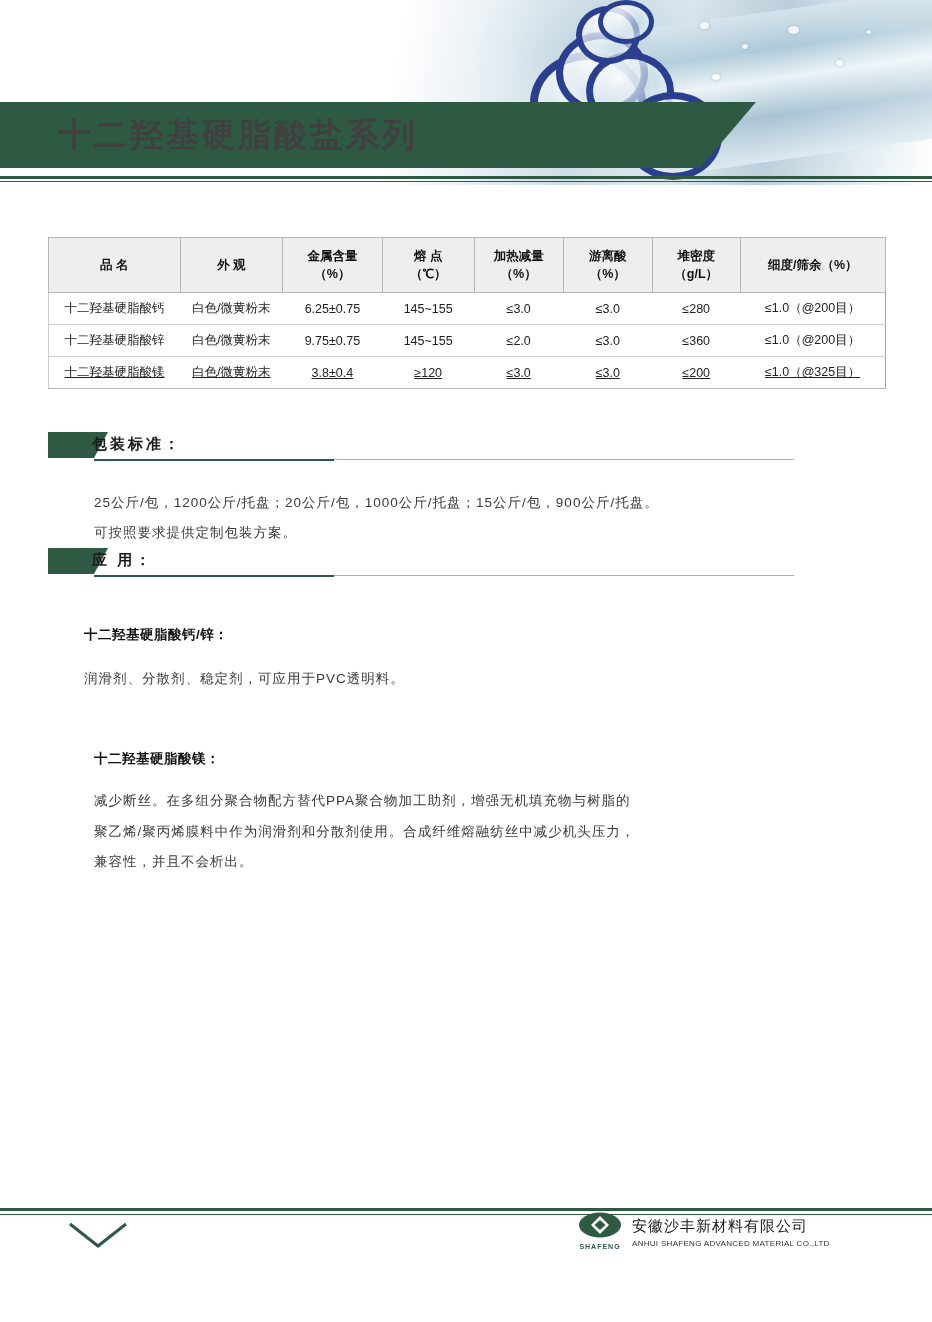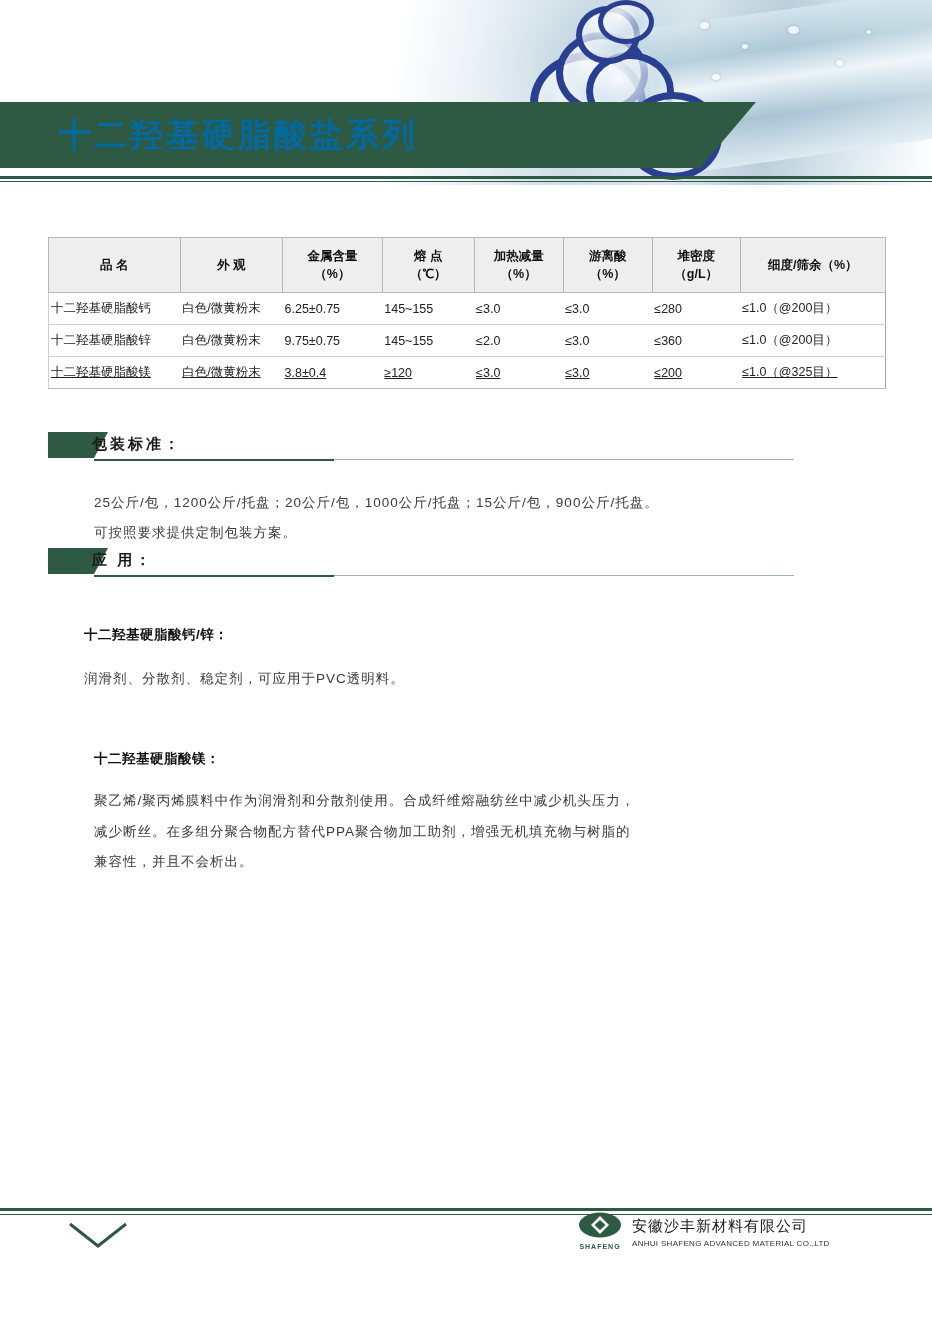--- a/index.html
+++ b/index.html
@@ -71,21 +71,21 @@
     right: -56px; top: 0;
     border-top: 66px solid #2e5a43;
     border-right: 56px solid transparent;
   }
   .header-title {
     position: absolute;
     left: 58px; top: 113px;
     font-size: 33px;
     font-weight: bold;
     letter-spacing: 3px;
-    color: #0369a1;
+    color: #404040;
     z-index: 5;
     white-space: nowrap;
   }
   .header-underline {
     position: absolute;
     left: 0; top: 176px;
     width: 932px; height: 3px;
     background: #2e5a43;
   }
   .header-underline-thin {
@@ -113,20 +113,21 @@
     font-weight: bold;
     line-height: 1.45;
     color: #111;
     text-align: center;
   }
   table.spec td {
     border: 1px solid #cfcfcf;
     border-left: none;
     border-right: none;
     padding: 7px 2px;
+    text-align: center;
     color: #222;
     background: #ffffff;
   }
   table.spec tr td:first-child { border-left: 1px solid #cfcfcf; }
   table.spec tr td:last-child  { border-right: 1px solid #a3a3a3; }
   table.spec tr.last td { border-bottom: 1px solid #b8b8b8; text-decoration: underline; }
 
   
   .section {
     position: absolute;
@@ -357,22 +358,22 @@
   </div>
 
   <div style="margin-left:36px; margin-top:48px;">
     <div class="sub-title">十二羟基硬脂酸钙/锌：</div>
     <div class="body-text" style="margin-top:20px;">润滑剂、分散剂、稳定剂，可应用于PVC透明料。</div>
   </div>
 
   <div style="margin-left:46px; margin-top:56px;">
     <div class="sub-title">十二羟基硬脂酸镁：</div>
     <div class="body-text" style="margin-top:18px;">
+      <div>减少断丝。在多组分聚合物配方替代PPA聚合物加工助剂，增强无机填充物与树脂的</div>
       <div>聚乙烯/聚丙烯膜料中作为润滑剂和分散剂使用。合成纤维熔融纺丝中减少机头压力，</div>
-      <div>减少断丝。在多组分聚合物配方替代PPA聚合物加工助剂，增强无机填充物与树脂的</div>
       <div>兼容性，并且不会析出。</div>
     </div>
   </div>
 </div>
 
 <div class="footer">
   <div class="footer-rule"></div>
   <div class="footer-rule-thin"></div>
   <div class="footer-chevron">
     <svg width="60" height="26" viewBox="0 0 60 26">

